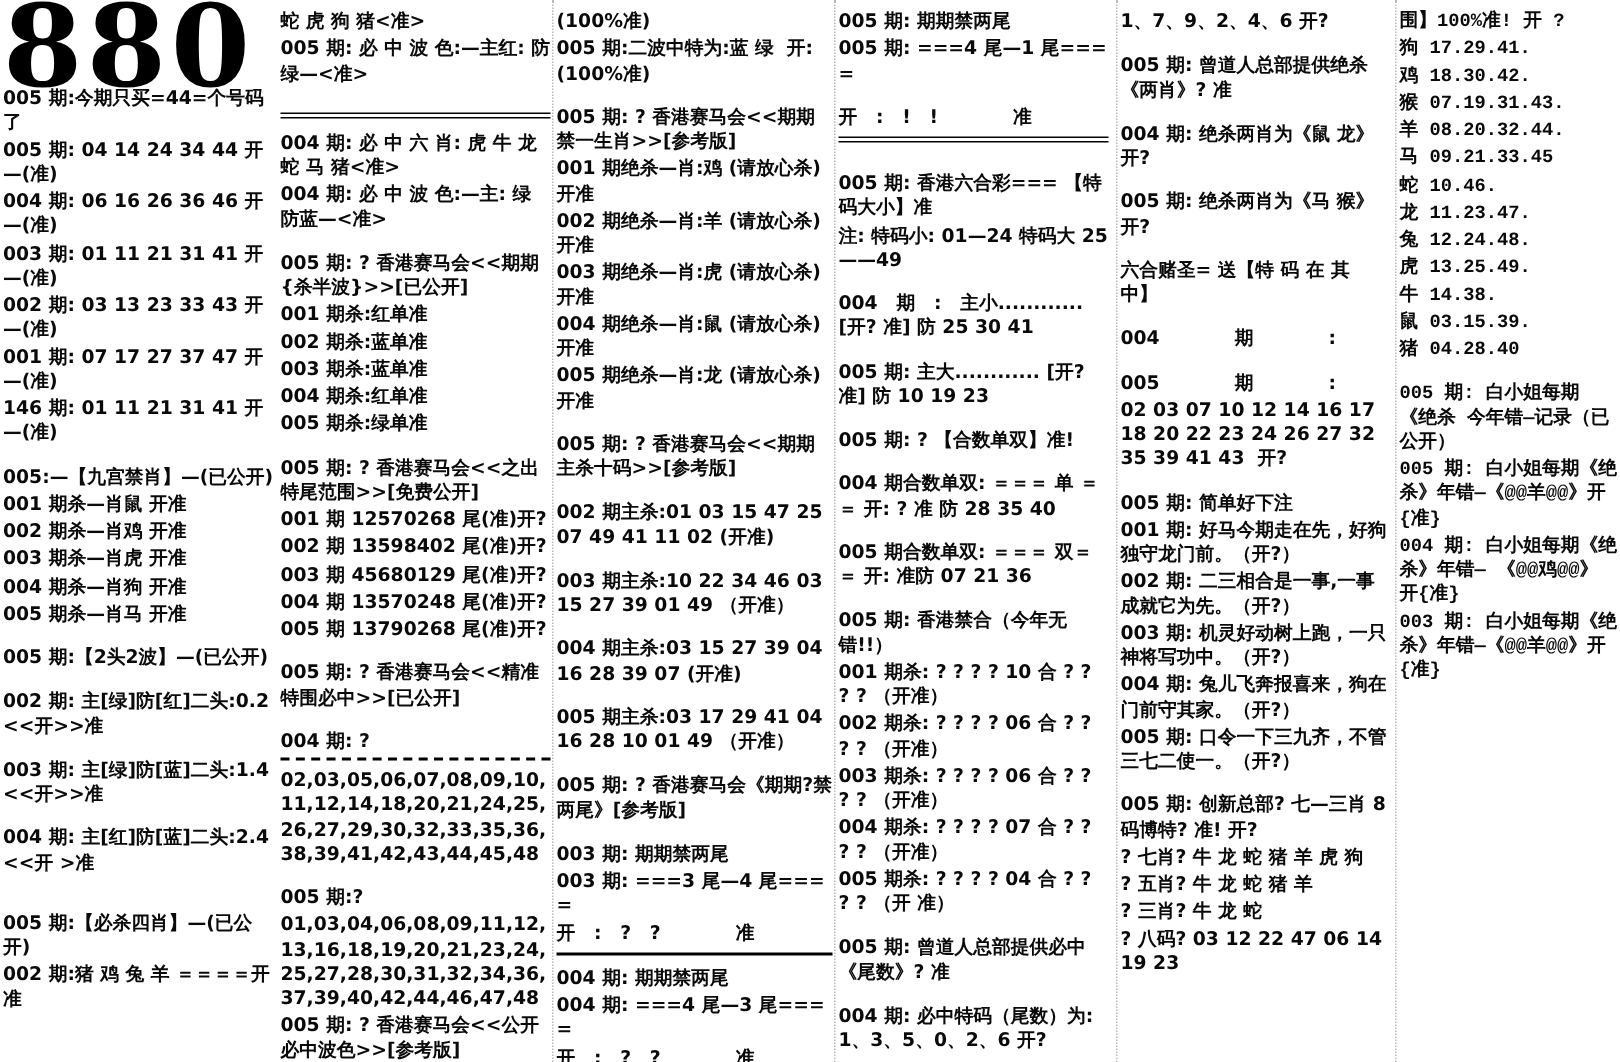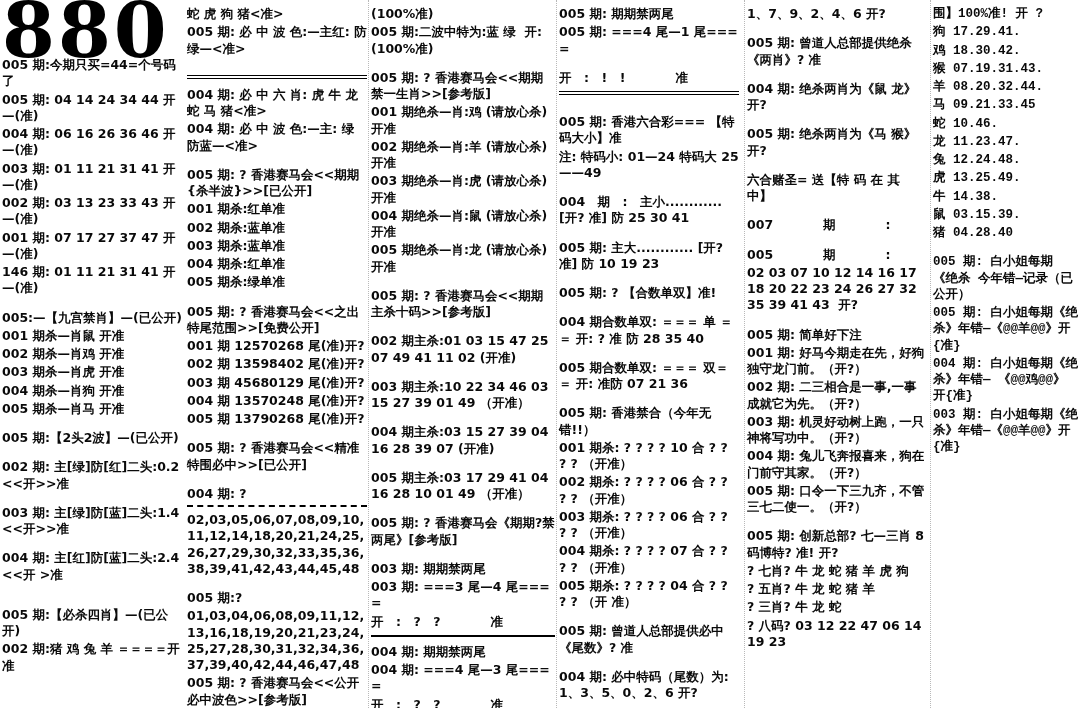--- a/index.html
+++ b/index.html
@@ -160,21 +160,21 @@
         <p>1、7、9、2、4、6 开?</p>
         <div class="gap"></div>
         <p>005 期: 曾道人总部提供绝杀《两肖》? 准</p>
         <div class="gap"></div>
         <p>004 期: 绝杀两肖为《鼠 龙》开?</p>
         <div class="gap"></div>
         <p>005 期: 绝杀两肖为《马 猴》开?</p>
         <div class="gap"></div>
         <p>六合赌圣= 送【特 码 在 其 中】</p>
         <div class="gap"></div>
-        <p>007　　　　期　　　　:</p>
+        <p>004　　　　期　　　　:</p>
         <div class="gap"></div>
         <p>005　　　　期　　　　:</p>
         <p>02 03 07 10 12 14 16 17 18 20 22 23 24 26 27 32 35 39 41 43  开?</p>
         <div class="gap"></div>
         <p>005 期: 简单好下注</p>
         <p>001 期: 好马今期走在先，好狗独守龙门前。（开?）</p>
         <p>002 期: 二三相合是一事,一事成就它为先。（开?）</p>
         <p>003 期: 机灵好动树上跑，一只神将写功中。（开?）</p>
         <p>004 期: 兔儿飞奔报喜来，狗在门前守其家。（开?）</p>
         <p>005 期: 口令一下三九齐，不管三七二使一。（开?）</p>

